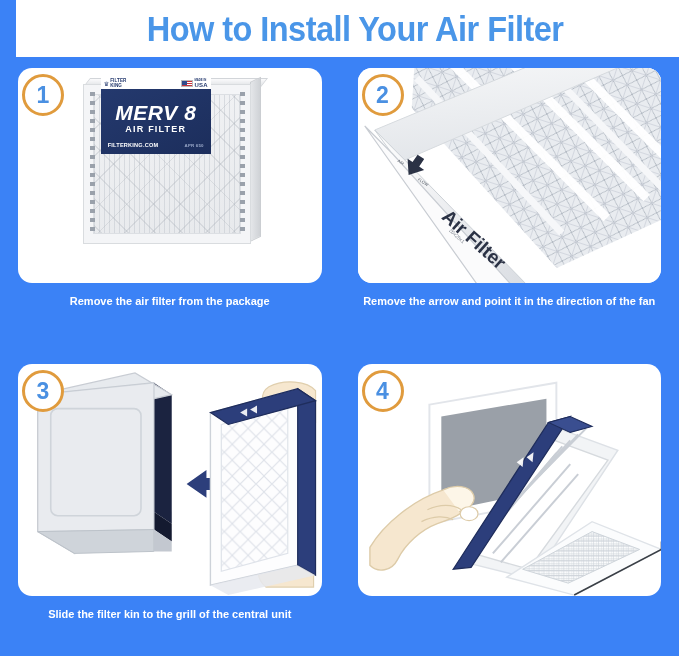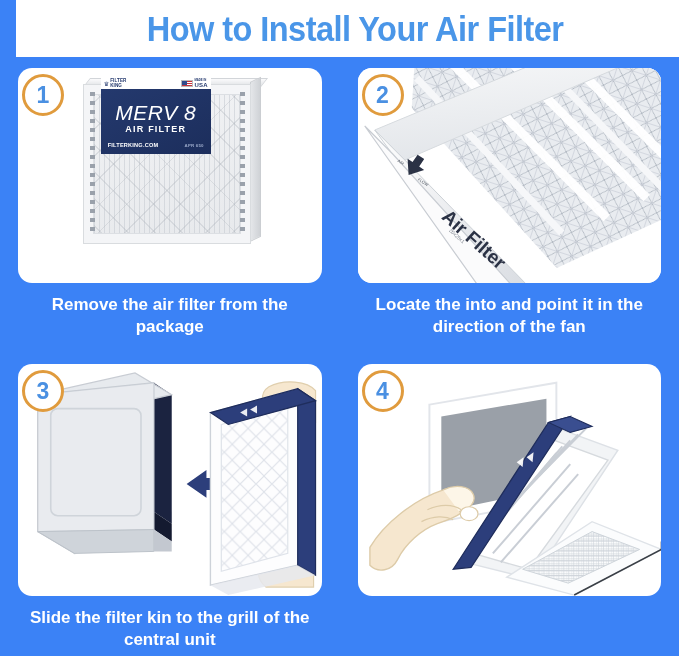--- a/index.html
+++ b/index.html
@@ -84,21 +84,21 @@
     font-size: 23px;
     font-weight: bold;
     color: #4a90e2;
     z-index: 5;
     line-height: 1;
   }
   .caption {
     margin-top: 11px;
     text-align: center;
     color: #ffffff;
-    font-size: 17px;
+    font-size: 11px;
     font-weight: bold;
     line-height: 1.32;
     padding: 0 4px;
   }
 
   
   .photo1 {
     position: absolute;
     left: 50%;
     top: 8px;
@@ -225,21 +225,21 @@
   .usa-small { font-size: 2.8px; font-weight: bold; color: #24396e; display: block; }
   .usa-big { font-size: 6px; font-weight: bold; color: #24396e; display: block; letter-spacing: .2px; }
 
   .merv {
     position: absolute;
     left: 0; right: 0;
     top: 13px;
     text-align: center;
     color: #ffffff;
     font-size: 21px;
-    font-weight: normal;
+    font-weight: bold;
     font-style: italic;
     letter-spacing: 0.5px;
     line-height: 1;
   }
   .merv-sub {
     position: absolute;
     left: 0; right: 0;
     top: 36px;
     text-align: center;
     color: #ffffff;
@@ -376,21 +376,21 @@
 
             <text x="84" y="150" font-family="'Liberation Sans',sans-serif" font-size="19" font-weight="bold" fill="#2b3245" transform="rotate(42 84 150)">Air Filter</text>
             <text x="92" y="163" font-family="'Liberation Sans',sans-serif" font-size="5" fill="#7b828c" transform="rotate(42 92 163)">20x25x1</text>
 
             <polygon points="140,244 172,236 178,244 146,252" fill="#b9bec6" opacity="0.5"></polygon>
           </svg>
         </div>
 
         <div class="badge">2</div>
       </div>
-      <div class="caption">Locate the into and point it in the direction of the fan</div>
+      <div class="caption">Remove the arrow and point it in the direction of the fan</div>
     </div>
 
     <div class="panel panel-r2">
       <div class="card">
 
         <div class="illus">
           <svg width="100%" height="100%" viewBox="0 0 306 232" preserveAspectRatio="xMidYMid meet">
             <defs>
               <pattern id="diam" width="16" height="16" patternUnits="userSpaceOnUse">
                 <path d="M0 8 L8 0 L16 8 L8 16 Z" fill="none" stroke="#dfe3ea" stroke-width="1.1"></path>

